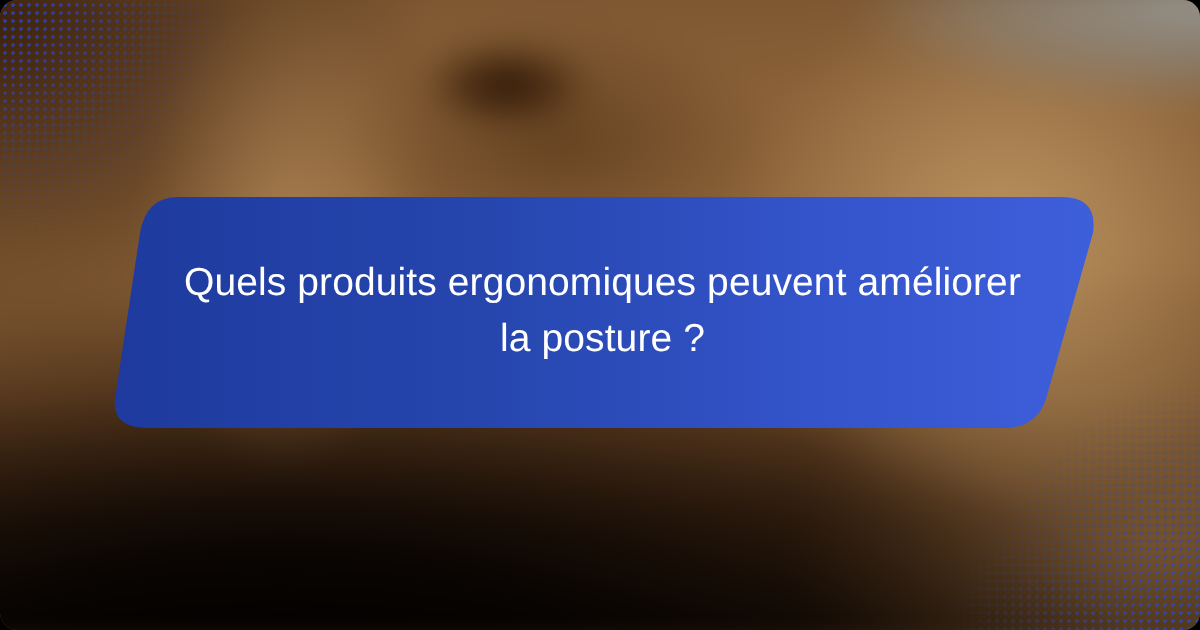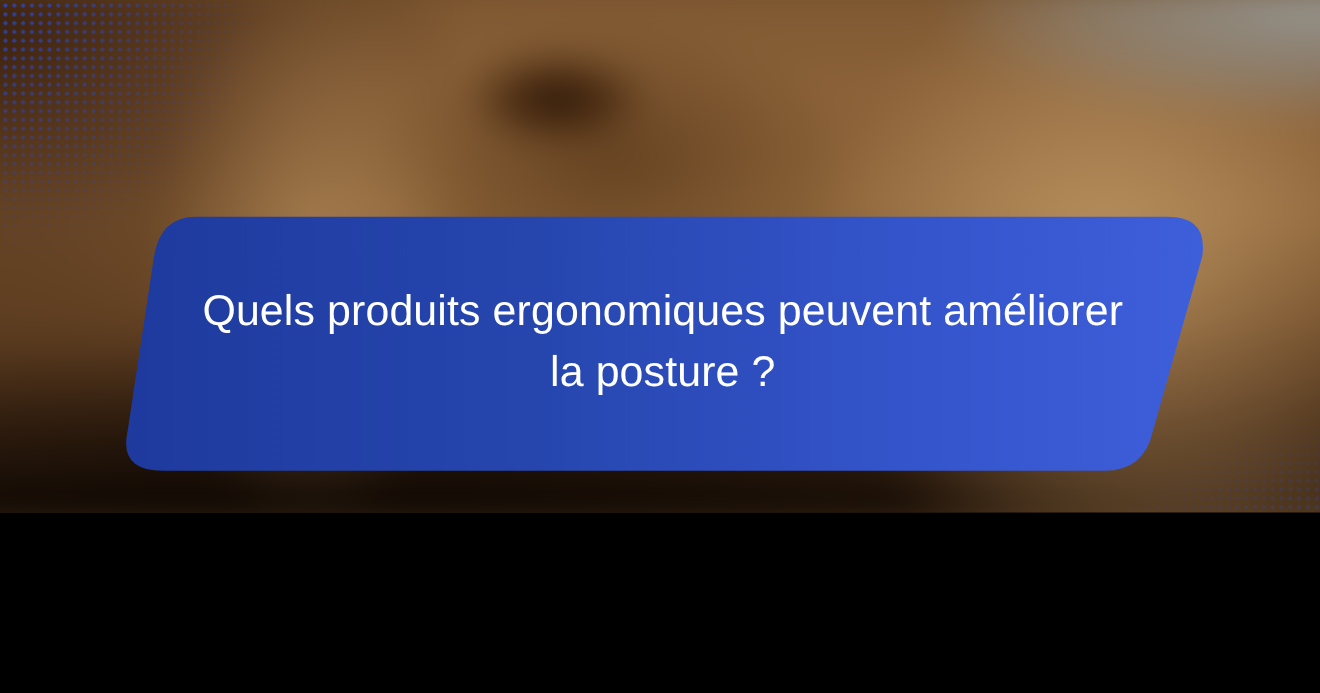--- a/index.html
+++ b/index.html
@@ -7,23 +7,24 @@
     padding: 0;
     background: #000;
   }
   body {
     font-family: "Liberation Sans", sans-serif;
   }
 
   #stage {
     position: relative;
     width: 1200px;
-    height: 466px;
+    height: 630px;
     overflow: hidden;
     background: #6b4a26;
+    border-radius: 17px;
   }
 
   
   .bg-photo {
     position: absolute;
     inset: 0;
     background-color: #7a5430;
     background-image:
       
       radial-gradient(ellipse 420px 130px at 1160px 20px, rgba(150,150,145,0.95) 0%, rgba(140,140,135,0.55) 45%, rgba(120,110,95,0.0) 78%),

